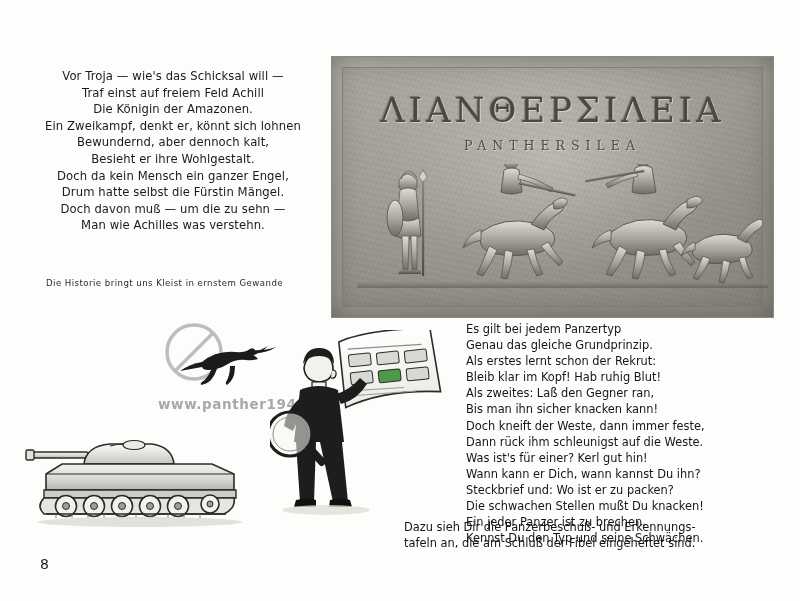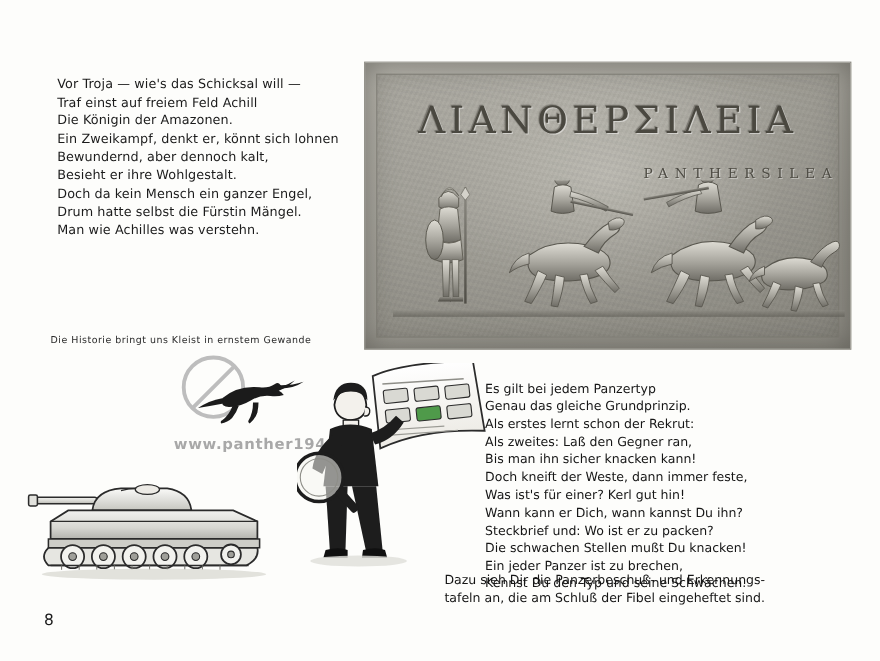--- a/index.html
+++ b/index.html
@@ -14,44 +14,44 @@
     position: relative;
     width: 800px;
     height: 601px;
     background: #fdfdfb;
     overflow: hidden;
   }
 
   
   .poem {
     position: absolute;
-    left: 52px;
+    left: 38px;
     top: 68px;
     width: 270px;
     font-family: "DejaVu Sans", sans-serif;
     font-size: 11.6px;
     line-height: 16.6px;
     color: #1b1b1b;
     letter-spacing: 0.1px;
     white-space: nowrap;
+    text-align: center;
   }
   .poem div { white-space: nowrap; }
 
   
   .caption {
     position: absolute;
     left: 46px;
     top: 277px;
     width: 280px;
     font-family: "DejaVu Sans", sans-serif;
     font-size: 8.6px;
     line-height: 12px;
     letter-spacing: 0.45px;
     color: #2a2a2a;
-    margin-top: 27px;
   }
 
   
   .relief-frame {
     position: absolute;
     left: 331px;
     top: 56px;
     width: 441px;
     height: 260px;
     background: linear-gradient(160deg, #b8b6ae 0%, #a9a79f 35%, #98968e 70%, #8e8c84 100%);
@@ -82,27 +82,26 @@
     font-family: "DejaVu Serif", serif;
     font-size: 34px;
     letter-spacing: 4px;
     color: #4a4840;
     text-shadow: 1px 1px 0 rgba(255,255,255,0.45), -1px -1px 1px rgba(40,38,32,0.4);
   }
   .latin-title {
     position: absolute;
     left: 0; right: 0;
     top: 70px;
-    text-align: right;
+    text-align: center;
     font-family: "DejaVu Serif", serif;
     font-size: 12.5px;
     letter-spacing: 6px;
     color: #4f4d45;
     text-shadow: 1px 1px 0 rgba(255,255,255,0.4);
-    margin-top: 12px;
   }
   .relief-scene {
     position: absolute;
     left: 14px;
     right: 14px;
     top: 96px;
     bottom: 14px;
   }
 
   
@@ -122,29 +121,28 @@
     font-size: 13.5px;
     color: #9a9a9a;
     letter-spacing: 0.6px;
     font-weight: 600;
     opacity: 0.85;
   }
 
   
   .right-text {
     position: absolute;
-    left: 441px;
+    left: 466px;
     top: 321px;
     width: 320px;
     font-family: "DejaVu Sans", sans-serif;
     font-size: 11.4px;
     line-height: 16.1px;
     color: #161616;
     white-space: nowrap;
-    margin-top: 24px;
   }
   .right-text div { white-space: nowrap; }
   .right-text b { font-weight: 400; }
 
   .closing {
     position: absolute;
     left: 404px;
     top: 519px;
     width: 390px;
     font-family: "DejaVu Sans", sans-serif;
@@ -187,20 +185,21 @@
 
   <div class="poem">
     <div>Vor Troja — wie's das Schicksal will —</div>
     <div>Traf einst auf freiem Feld Achill</div>
     <div>Die Königin der Amazonen.</div>
     <div>Ein Zweikampf, denkt er, könnt sich lohnen</div>
     <div>Bewundernd, aber dennoch kalt,</div>
     <div>Besieht er ihre Wohlgestalt.</div>
     <div>Doch da kein Mensch ein ganzer Engel,</div>
     <div>Drum hatte selbst die Fürstin Mängel.</div>
+    <div>Doch davon muß — um die zu sehn —</div>
     <div>Man wie Achilles was verstehn.</div>
   </div>
 
   <div class="caption">
     <div>Die Historie bringt uns Kleist in ernstem Gewande</div>
   </div>
 
   <div class="relief-frame">
     <div class="relief-inner">
       <div class="relief-grain"></div>
@@ -435,23 +434,25 @@
       </g>
 
       <ellipse cx="56" cy="180" rx="44" ry="5" fill="#dededa" opacity="0.8"></ellipse>
     </svg>
   </div>
 
   <div class="right-text">
     <div>Es gilt bei jedem Panzertyp</div>
     <div>Genau das gleiche Grundprinzip.</div>
     <div>Als erstes lernt schon der Rekrut:</div>
+    <div>Bleib klar im Kopf! Hab ruhig Blut!</div>
     <div>Als zweites: Laß den Gegner ran,</div>
     <div>Bis man ihn sicher knacken kann!</div>
     <div>Doch kneift der Weste, dann immer feste,</div>
+    <div>Dann rück ihm schleunigst auf die Weste.</div>
     <div>Was ist's für einer? Kerl gut hin!</div>
     <div>Wann kann er Dich, wann kannst Du ihn?</div>
     <div>Steckbrief und: Wo ist er zu packen?</div>
     <div>Die schwachen Stellen mußt Du knacken!</div>
     <div>Ein jeder Panzer ist zu <b>brechen</b>,</div>
     <div>Kennst Du den Typ und <b>seine Schwächen</b>.</div>
   </div>
 
   <div class="closing">
     <div>Dazu sieh Dir die Panzerbeschuß- und Erkennungs-</div>

